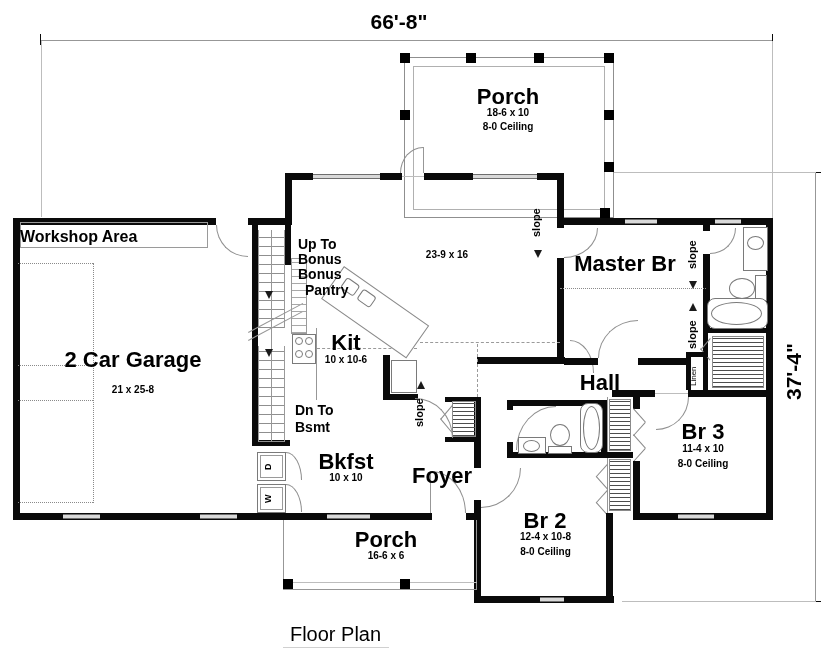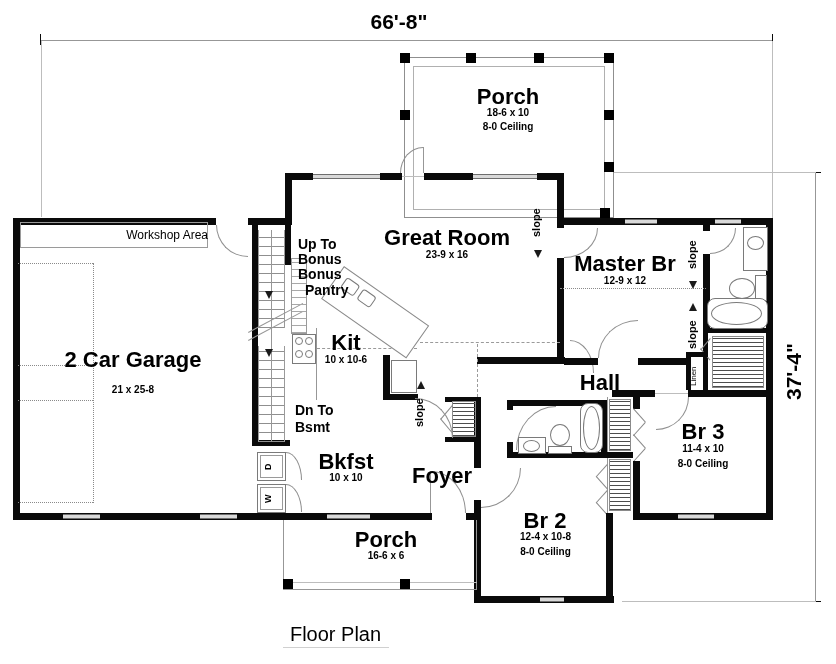--- a/index.html
+++ b/index.html
@@ -25,21 +25,21 @@
   i.dashv{border-left:1px dashed #9a9a9a}
   i.dot{border-top:1px dotted #8a8a8a}
   i.dotv{border-left:1px dotted #8a8a8a}
   i.tri-dn{width:0;height:0;border-left:4px solid transparent;border-right:4px solid transparent;border-top:8px solid #1a1a1a}
   i.tri-up{width:0;height:0;border-left:4px solid transparent;border-right:4px solid transparent;border-bottom:8px solid #1a1a1a}
   i.chev{width:1px;background:#8a8a8a;transform-origin:top left}
   .lbl{font-weight:bold;text-align:center;line-height:1.06;white-space:nowrap}
   .name{font-size:22px}
   .size{font-size:10px}
   .sm{font-size:14px;font-weight:bold;text-align:left;line-height:15px;white-space:nowrap}
-  .ws{font-size:12px;font-weight:normal;text-align:right;white-space:nowrap}
+  .ws{font-size:16px;font-weight:bold;text-align:left;white-space:nowrap}
   .rot{writing-mode:vertical-rl;transform:rotate(180deg);text-align:center}
   .slope{font-size:11px;font-weight:bold}
   .tiny{font-size:8px;font-weight:normal}
   .wd{font-size:9px;font-weight:bold}
   .dim{font-size:21px;font-weight:bold}
   .title{font-size:20px;font-weight:normal}
 </style>
 </head>
 <body>
 
@@ -239,25 +239,23 @@
   <i class="xln" style="left:283px;top:582px;width:194px;height:1px"></i>
   <i class="ln" style="left:283px;top:589px;width:194px;height:1px"></i>
   <i class="post" style="left:283px;top:579px"></i>
   <i class="post" style="left:400px;top:579px"></i>
   <div class="abs lbl name" style="left:326px;top:528px;width:120px">Porch</div>
   <div class="abs lbl size" style="left:326px;top:551px;width:120px">16-6 x 6</div>
 
   <i style="left:20px;top:222px;width:188px;height:26px;border:1px solid #9a9a9a;position:absolute"></i>
   <div class="abs ws" style="left:20px;top:228px;width:188px">Workshop Area</div>
 
-  <div class="abs lbl name" style="left:367px;top:226px;width:160px">Great Room</div>
   <div class="abs lbl size" style="left:367px;top:250px;width:160px">23-9 x 16</div>
 
   <div class="abs lbl name" style="left:545px;top:252px;width:160px">Master Br</div>
-  <div class="abs lbl size" style="left:545px;top:276px;width:160px">12-9 x 12</div>
 
   <div class="abs lbl name" style="left:53px;top:348px;width:160px">2 Car Garage</div>
   <div class="abs lbl size" style="left:53px;top:385px;width:160px">21 x 25-8</div>
 
   <div class="abs lbl name" style="left:306px;top:331px;width:80px">Kit</div>
   <div class="abs lbl size" style="left:296px;top:355px;width:100px">10 x 10-6</div>
 
   <div class="abs lbl name" style="left:560px;top:371px;width:80px">Hall</div>
 
   <div class="abs lbl name" style="left:653px;top:420px;width:100px">Br 3</div>

